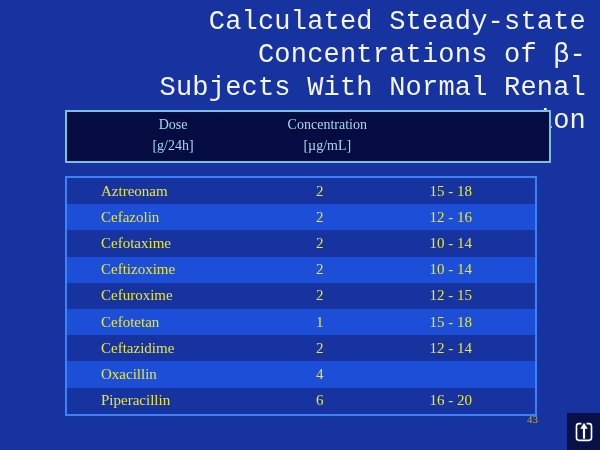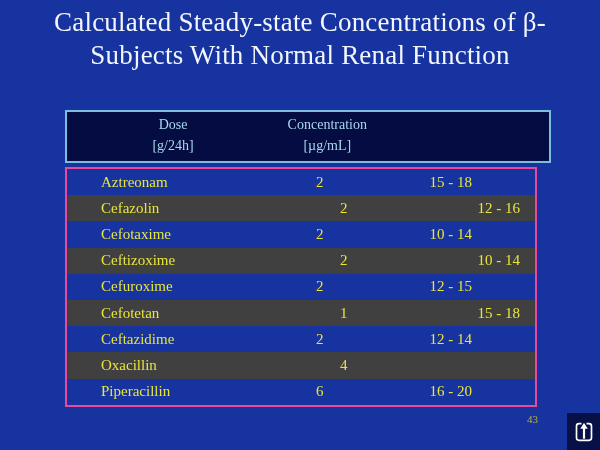--- a/index.html
+++ b/index.html
@@ -6,56 +6,57 @@
   .slide{
     position:relative;
     width:600px;height:450px;
     background:#17339F;
     overflow:hidden;
     font-family:"Liberation Serif", serif;
   }
   
   .title{
     position:absolute;top:6px;left:14px;right:14px;
-    text-align:center;
+    text-align:right;
     color:#F3F6FD;
     font-size:27px;
     line-height:33px;
     letter-spacing:.2px;
+    font-family:Liberation Mono, monospace;
   }
   
   .header-table{
     position:absolute;left:65px;top:110px;
     width:482px;height:49px;
     background:#050C42;
     border:2px solid #7CBEE0;
     display:grid;
     grid-template-columns:44% 20% 36%;
     align-items:end;
     color:#A8D8EE;
     font-size:14px;
   }
   .header-table .cell{padding-bottom:5px;}
   .header-table .name-col{padding-left:36px;}
   .header-table .center-col{text-align:center;line-height:21px;}
   
   .main-table{
-    position:absolute;left:65px;top:167px;
+    position:absolute;left:65px;top:176px;
     width:468px;
-    border:2px solid #ec4899;
+    border:2px solid #3b82f6;
   }
   .trow{
     display:grid;
     grid-template-columns:44% 20% 36%;
     align-items:center;
     height:26.2px;
     color:#E9E53A;
     font-size:15px;
   }
-  .trow.alt{background:#404040;gap:24px;}
+  .trow.alt{background:#1d4ed8;}
   .trow .name{padding-left:34px;}
   .trow .num{text-align:center;}
   
   .page-number{
     position:absolute;left:527px;top:413px;width:30px;
     text-align:left;
     color:#B9B22E;
     font-size:11px;
   }
   

